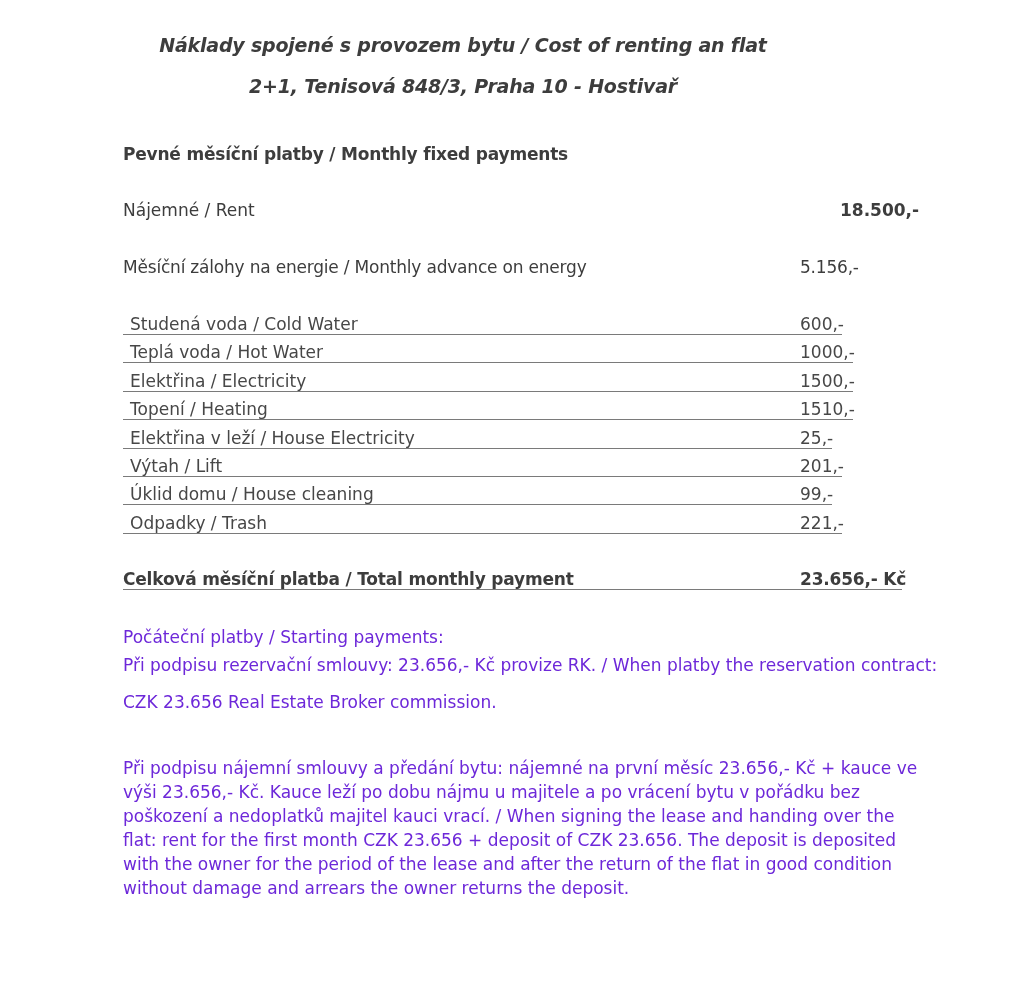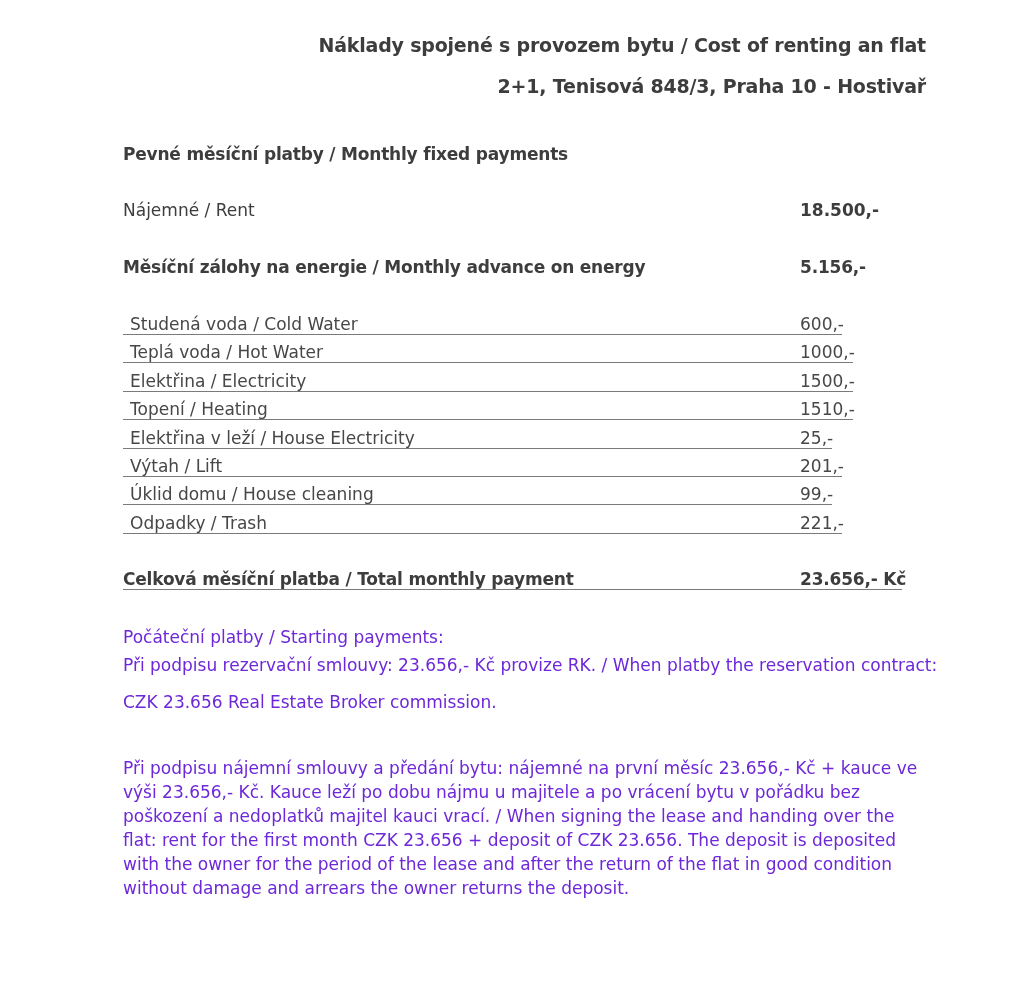--- a/index.html
+++ b/index.html
@@ -12,45 +12,46 @@
     height: 1002px;
     position: relative;
     overflow: hidden;
     font-family: "DejaVu Sans", sans-serif;
     color: #3d3d3d;
   }
   .title {
     position: absolute;
     left: 0;
     width: 926px;
-    text-align: right;
+    text-align: center;
     font-weight: bold;
     font-size: 19px;
     letter-spacing: -0.2px;
+    font-style: italic;
   }
   #title1 { top: 34px; }
   #title2 { top: 75px; }
 
   .section-heading {
     position: absolute;
     left: 123px;
     font-weight: bold;
     font-size: 17px;
     letter-spacing: -0.2px;
   }
 
   .row {
     position: absolute;
     left: 123px;
     height: 24px;
     font-size: 17px;
   }
   .row .label { position: absolute; left: 0; top: 0; white-space: nowrap; }
   .row .value { position: absolute; left: 677px; top: 0; white-space: nowrap; }
-  .row.bold { font-weight: bold; letter-spacing: -0.2px; }
+  .row.bold { font-weight: normal; letter-spacing: -0.2px; }
 
   .item-row {
     position: absolute;
     left: 123px;
     height: 22px;
     font-size: 17px;
     color: #474747;
   }
   .item-row .label { position: absolute; left: 7px; top: 0; white-space: nowrap; }
   .item-row .value { position: absolute; left: 677px; top: 0; white-space: nowrap; }
@@ -100,21 +101,21 @@
 </head>
 <body>
 
 <div id="title1" class="title">Náklady spojené s provozem bytu / Cost of renting an flat</div>
 <div id="title2" class="title">2+1, Tenisová 848/3, Praha 10 - Hostivař</div>
 
 <div class="section-heading" style="top:144px;">Pevné měsíční platby / Monthly fixed payments</div>
 
 <div class="row" style="top:200px; width:780px;">
   <span class="label">Nájemné / Rent</span>
-  <span class="value" style="font-weight:bold;">18.500,-</span>
+  <span class="value" style="font-weight:bold;margin-left:40px;">18.500,-</span>
 </div>
 
 <div class="row bold" style="top:257px; width:780px;">
   <span class="label">Měsíční zálohy na energie / Monthly advance on energy</span>
   <span class="value">5.156,-</span>
 </div>
 
 <div id="items">
   <div class="item-row" style="top:314px;">
     <span class="label">Studená voda / Cold Water</span>

